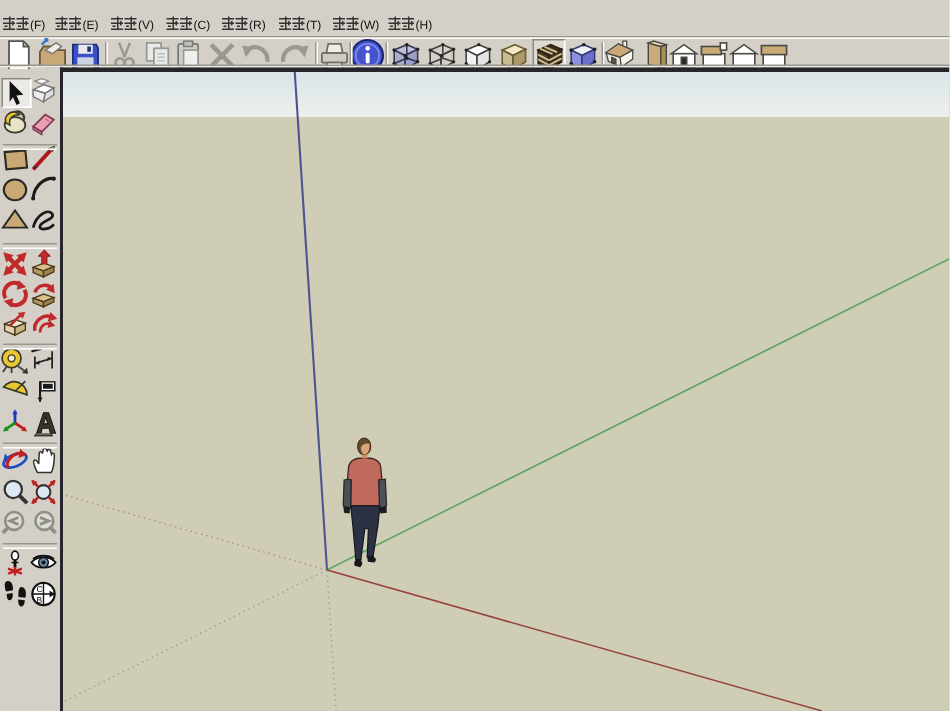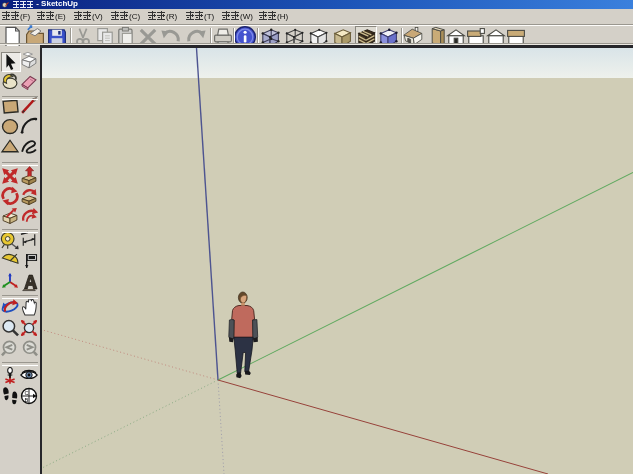--- a/index.html
+++ b/index.html
@@ -44,27 +44,20 @@
 .lico{position:absolute;width:18px;height:18px;}
 .lico svg{transform:scale(1.15);transform-origin:50% 50%;}
 .lsep{position:absolute;left:2px;width:36px;height:2px;border-top:1px solid #9a978f;border-bottom:1px solid #fff;}
 #lpanel .sel{background:#eceae6;border:1px solid;border-color:#8a877f #fff #fff #8a877f;}
 
 #cv{position:absolute;left:40px;top:45px;width:593px;height:429px;border-left:2px solid #26262a;border-top:3px solid #26262a;box-sizing:border-box;}
 </style>
 </head>
 <body>
 <div id="root">
-  <div id="title">
-    <svg class="ic" viewBox="0 0 8 8">
-        <circle cx="3" cy="4.5" r="2.6" fill="#d8d0c0" stroke="#333" stroke-width="0.6"></circle>
-        <path d="M3.5 5 L7 1.2 L7.8 2 L4.5 5.6 Z" fill="#c03818"></path>
-      </svg>
-    <div class="txt"><span class="hw"></span><span class="hw"></span><span class="hw"></span><span class="lat">&nbsp;- SketchUp</span></div>
-  </div>
   <div id="menu">
       <div class="mi" style="left: 2px;"><span class="hd"></span><span class="hd"></span><span class="lat">(F)</span></div>
       <div class="mi" style="left: 37px;"><span class="hd"></span><span class="hd"></span><span class="lat">(E)</span></div>
       <div class="mi" style="left: 74px;"><span class="hd"></span><span class="hd"></span><span class="lat">(V)</span></div>
       <div class="mi" style="left: 111px;"><span class="hd"></span><span class="hd"></span><span class="lat">(C)</span></div>
       <div class="mi" style="left: 148px;"><span class="hd"></span><span class="hd"></span><span class="lat">(R)</span></div>
       <div class="mi" style="left: 186px;"><span class="hd"></span><span class="hd"></span><span class="lat">(T)</span></div>
       <div class="mi" style="left: 222px;"><span class="hd"></span><span class="hd"></span><span class="lat">(W)</span></div>
       <div class="mi" style="left: 259px;"><span class="hd"></span><span class="hd"></span><span class="lat">(H)</span></div>
     </div>

